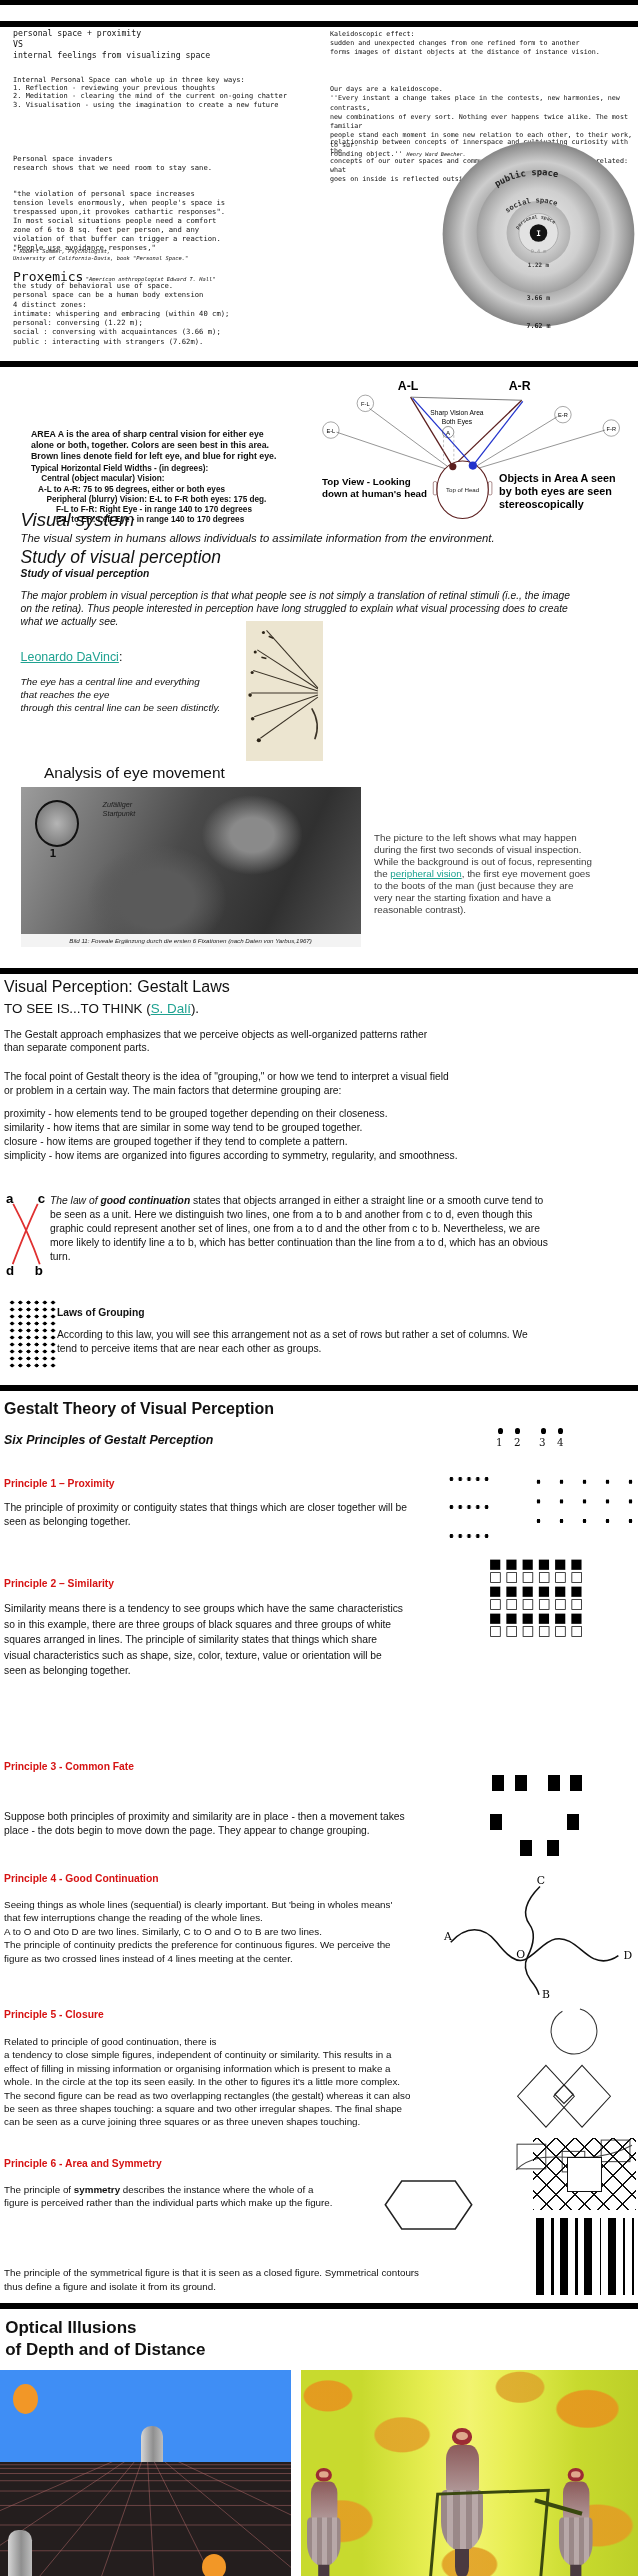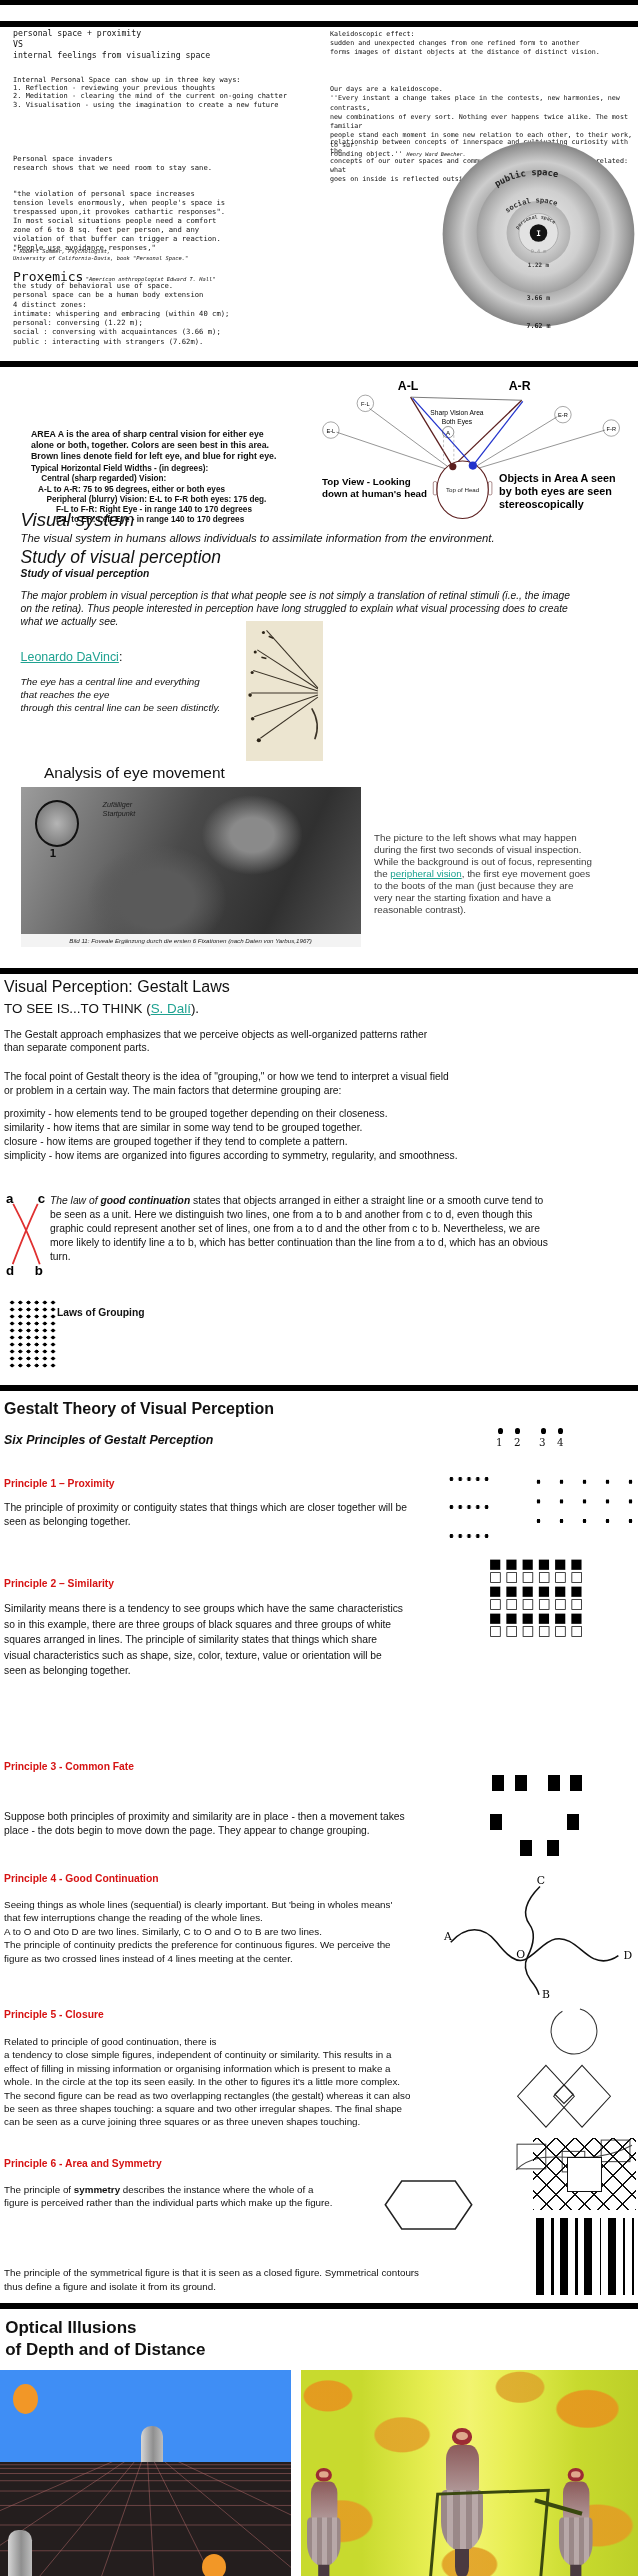--- a/index.html
+++ b/index.html
@@ -31,21 +31,21 @@
 
   <div class="bar" style="top:0;height:5.2px"></div>
   <div class="bar" style="top:20.6px"></div>
 
   <div class="abs mono" style="left:13px;top:28px;font-size:8.2px;line-height:10.8px">
     <div>personal space + proximity</div>
     <div>VS</div>
     <div>internal feelings from visualizing space</div>
   </div>
   <div class="abs mono" style="left:13px;top:76px;font-size:7px;line-height:8.2px">
-    <div>Internal Personal Space can show up in three key ways:</div>
+    <div>Internal Personal Space can whole up in three key ways:</div>
     <div>1. Reflection - reviewing your previous thoughts</div>
     <div>2. Meditation - clearing the mind of the current on-going chatter</div>
     <div>3. Visualisation - using the imagination to create a new future</div>
   </div>
   <div class="abs mono" style="left:13px;top:155px;font-size:7.2px;line-height:8.8px">
     <div>Personal space invaders</div>
     <div>research shows that we need room to stay sane.</div>
   </div>
   <div class="abs mono pre" style="left:13px;top:181px;font-size:7.2px;line-height:9px">"the violation of personal space increases
 tension levels enormously, when people's space is
@@ -68,21 +68,21 @@
     <div>4 distinct zones:</div>
     <div>intimate: whispering and embracing (within 40 cm);</div>
     <div>personal: conversing  (1.22 m);</div>
     <div>social :  conversing with acquaintances (3.66 m);</div>
     <div>public : interacting with strangers (7.62m).</div>
   </div>
 
   <div class="abs mono" style="left:330px;top:30px;font-size:6.7px;line-height:8.8px">
     <div>Kaleidoscopic effect:</div>
     <div>sudden and unexpected changes from one refined form to another</div>
-    <div>forms images of distant objects at the distance of distinct vision.</div>
+    <div>forms images of distant objects at the distance of instance vision.</div>
   </div>
   <div class="abs mono pre" style="left:330px;top:77px;font-size:6.7px;line-height:9.3px"><span>Our days are a kaleidoscope.
 ''Every instant a change takes place in the contests, new harmonies, new contrasts,
 new combinations of every sort. Nothing ever happens twice alike. The most familiar
 people stand each moment in some new relation to each other, to their work, to sur-
 rounding object.''</span> <span class="i" style="font-size:5.2px">Henry Ward Beecher.</span></div>
   <div class="abs mono pre" style="left:330px;top:130px;font-size:6.7px;line-height:9.3px">relationship between concepts of innerspace and cultivating curiosity with the
 concepts of our outer spaces and community presentation. It's all related: what
 goes on inside is reflected outside.</div>
 
@@ -121,21 +121,21 @@
     <text x="195" y="374" text-anchor="middle" font-size="13" font-weight="bold" fill="#222" font-family="DejaVu Sans Mono,monospace">7.62 m</text>
   </svg>
 
   <div class="bar" style="top:361px"></div>
 
   <div class="abs sans b pre" style="left:31px;top:421px;font-size:8.8px;line-height:10.8px">AREA A is the area of sharp central vision for either eye
 alone or both, together. Colors are seen best in this area.
 Brown lines denote field for left eye, and blue for right eye.</div>
   <div class="abs sans b" style="left:31px;top:464px;font-size:8.2px;line-height:10.3px">
     <div>Typical Horizontal Field Widths - (in degrees):</div>
-    <div style="margin-left:10.3px">Central (sharp regarded) Vision:</div>
+    <div style="margin-left:10.3px">Central (object macular) Vision:</div>
     <div style="margin-left:7px">A-L to A-R:   75 to 95 degrees, either or both eyes</div>
     <div style="margin-left:15.5px">Peripheral (blurry) Vision: E-L to F-R both eyes: 175 deg.</div>
     <div style="margin-left:25px">F-L to F-R:  Right Eye - in range 140 to 170 degrees</div>
     <div style="margin-left:25px">E-L to ER:   Left  Eye - in range 140 to 170 degrees</div>
   </div>
 
   <svg class="abs" style="left:318px;top:367px" width="319" height="173" viewBox="0 0 620 335">
     <g stroke="#777" stroke-width="1.5">
       <line x1="255" y1="195" x2="100" y2="80"></line>
         <line x1="250" y1="198" x2="36" y2="126"></line>
@@ -270,20 +270,22 @@
     <text x="60" y="168" font-size="26" font-weight="bold">b</text>
   </svg>
   <div class="abs sans" style="left:50px;top:1194px;font-size:10.3px;line-height:14px;width:585px"><span class="i">The law of </span><span class="i b">good continuation</span><span class="pre"> states that objects arranged in either a straight line or a smooth curve tend to
 be seen as a unit. Here we distinguish two lines, one from a to b and another from c to d, even though this
 graphic could represent another set of lines, one from a to d and the other from c to b. Nevertheless, we are
 more likely to identify line a to b, which has better continuation than the line from a to d, which has an obvious
 turn.</span></div>
 
   <div class="abs dotgrid" style="left:7.7px;top:1299px;width:49px;height:71px;background-size:8.2px 7px"></div>
   <div class="abs sans b" style="left:57px;top:1307px;font-size:10.3px">Laws of Grouping</div>
+  <div class="abs sans pre" style="left:57px;top:1320px;font-size:10.3px;line-height:14px;width:577px">According to this law, you will see this arrangement not as a set of rows but rather a set of columns. We
+tend to perceive items that are near each other as groups.</div>
 
   <div class="bar" style="top:1385px"></div>
 
   <div class="abs sans b" style="left:4.1px;top:1400px;font-size:16px">Gestalt Theory of Visual Perception</div>
   <div class="abs sans b i" style="left:4.1px;top:1433px;font-size:12.4px">Six Principles of Gestalt Perception</div>
 
   <div>
     <div class="abs" style="left:498px;top:1428px;width:4.6px;height:5.7px;background:#000;border-radius:50%"></div>
     <div class="abs" style="left:515px;top:1428px;width:4.6px;height:5.7px;background:#000;border-radius:50%"></div>
     <div class="abs" style="left:541px;top:1428px;width:4.6px;height:5.7px;background:#000;border-radius:50%"></div>

